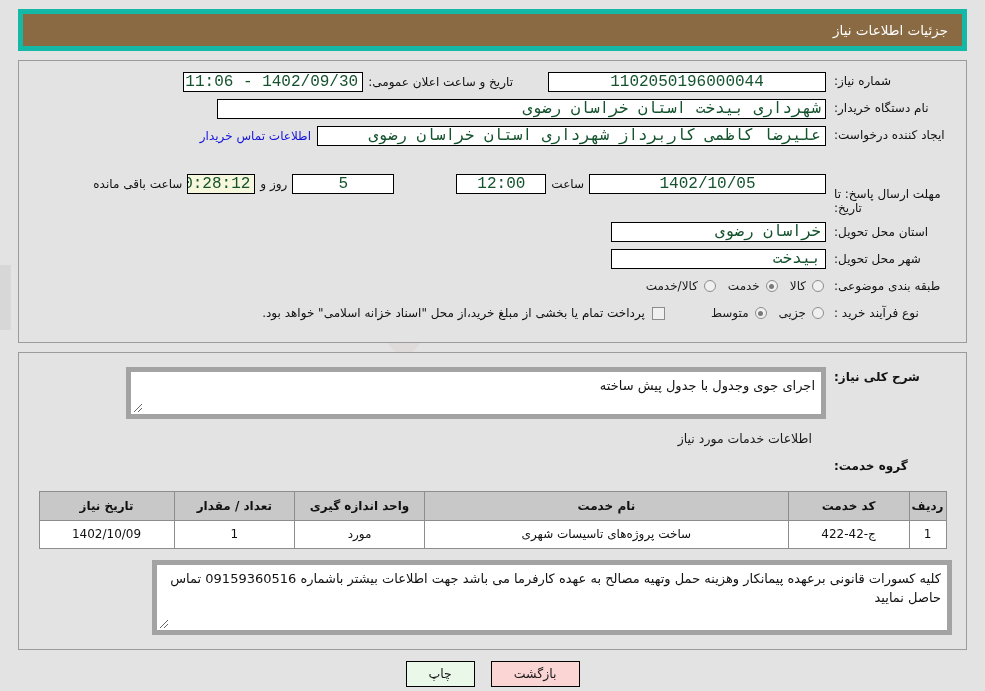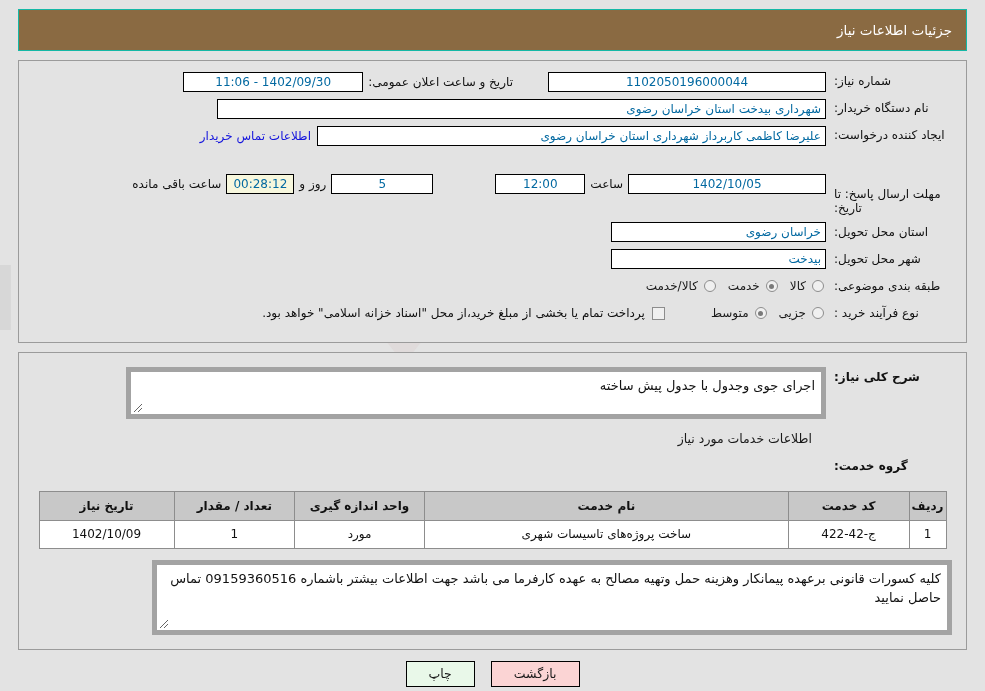--- a/index.html
+++ b/index.html
@@ -32,21 +32,21 @@
     position: relative;
     z-index: 2;
     padding: 0;
   }
 
   
   .header-bar {
     margin: 9px 18px 0 18px;
     height: 42px;
     background: #8a6a42;
-    border: 1px solid #14b8a6;
+    border: 5px solid #14b8a6;
     box-sizing: border-box;
     display: flex;
     align-items: center;
     justify-content: flex-start;
     padding: 0 14px;
   }
   .header-title {
     color: #ffffff;
     font-size: 13.5px;
   }
@@ -82,25 +82,26 @@
     width: 118px;
     text-align: left;
   }
   .fld {
     background: #ffffff;
     border: 1px solid #000000;
     box-sizing: border-box;
     height: 20px;
     line-height: 18px;
     padding: 0 4px;
-    font-size: 12px;
+    font-size: 16px;
     text-align: center;
-    color: #0369a1;
+    color: #14532d;
     overflow: hidden;
     white-space: nowrap;
+    font-family: Liberation Mono, monospace;
   }
   .fld-right { text-align: right; }
   .fld-amber {
     background: #f7f7dd;
   }
 
   .inline-txt {
     font-size: 12px;
     padding: 0 5px;
     white-space: nowrap;
@@ -259,21 +260,21 @@
     </div>
 
     <div class="row">
       <div class="lbl lbl-w">ایجاد کننده درخواست:</div>
       <div class="fld fld-right" style="width:509px;">علیرضا کاظمی کاربرداز شهرداری استان خراسان رضوی</div>
       <div class="link">اطلاعات تماس خریدار</div>
     </div>
 
     <div class="row">
       <div class="lbl lbl-w" style="line-height:1.15;margin-top:36px;">مهلت ارسال پاسخ: تا تاریخ:</div>
-      <div class="fld" style="width:198px;">1402/10/05</div>
+      <div class="fld" style="width:237px;">1402/10/05</div>
       <div class="inline-txt">ساعت</div>
       <div class="fld" style="width:90px;">12:00</div>
       <div class="fld" style="width:102px; margin-right:62px;">5</div>
       <div class="inline-txt">روز و</div>
       <div class="fld fld-amber" style="width:68px;">00:28:12</div>
       <div class="inline-txt">ساعت باقی مانده</div>
     </div>
 
     <div class="row">
       <div class="lbl lbl-w">استان محل تحویل:</div>

